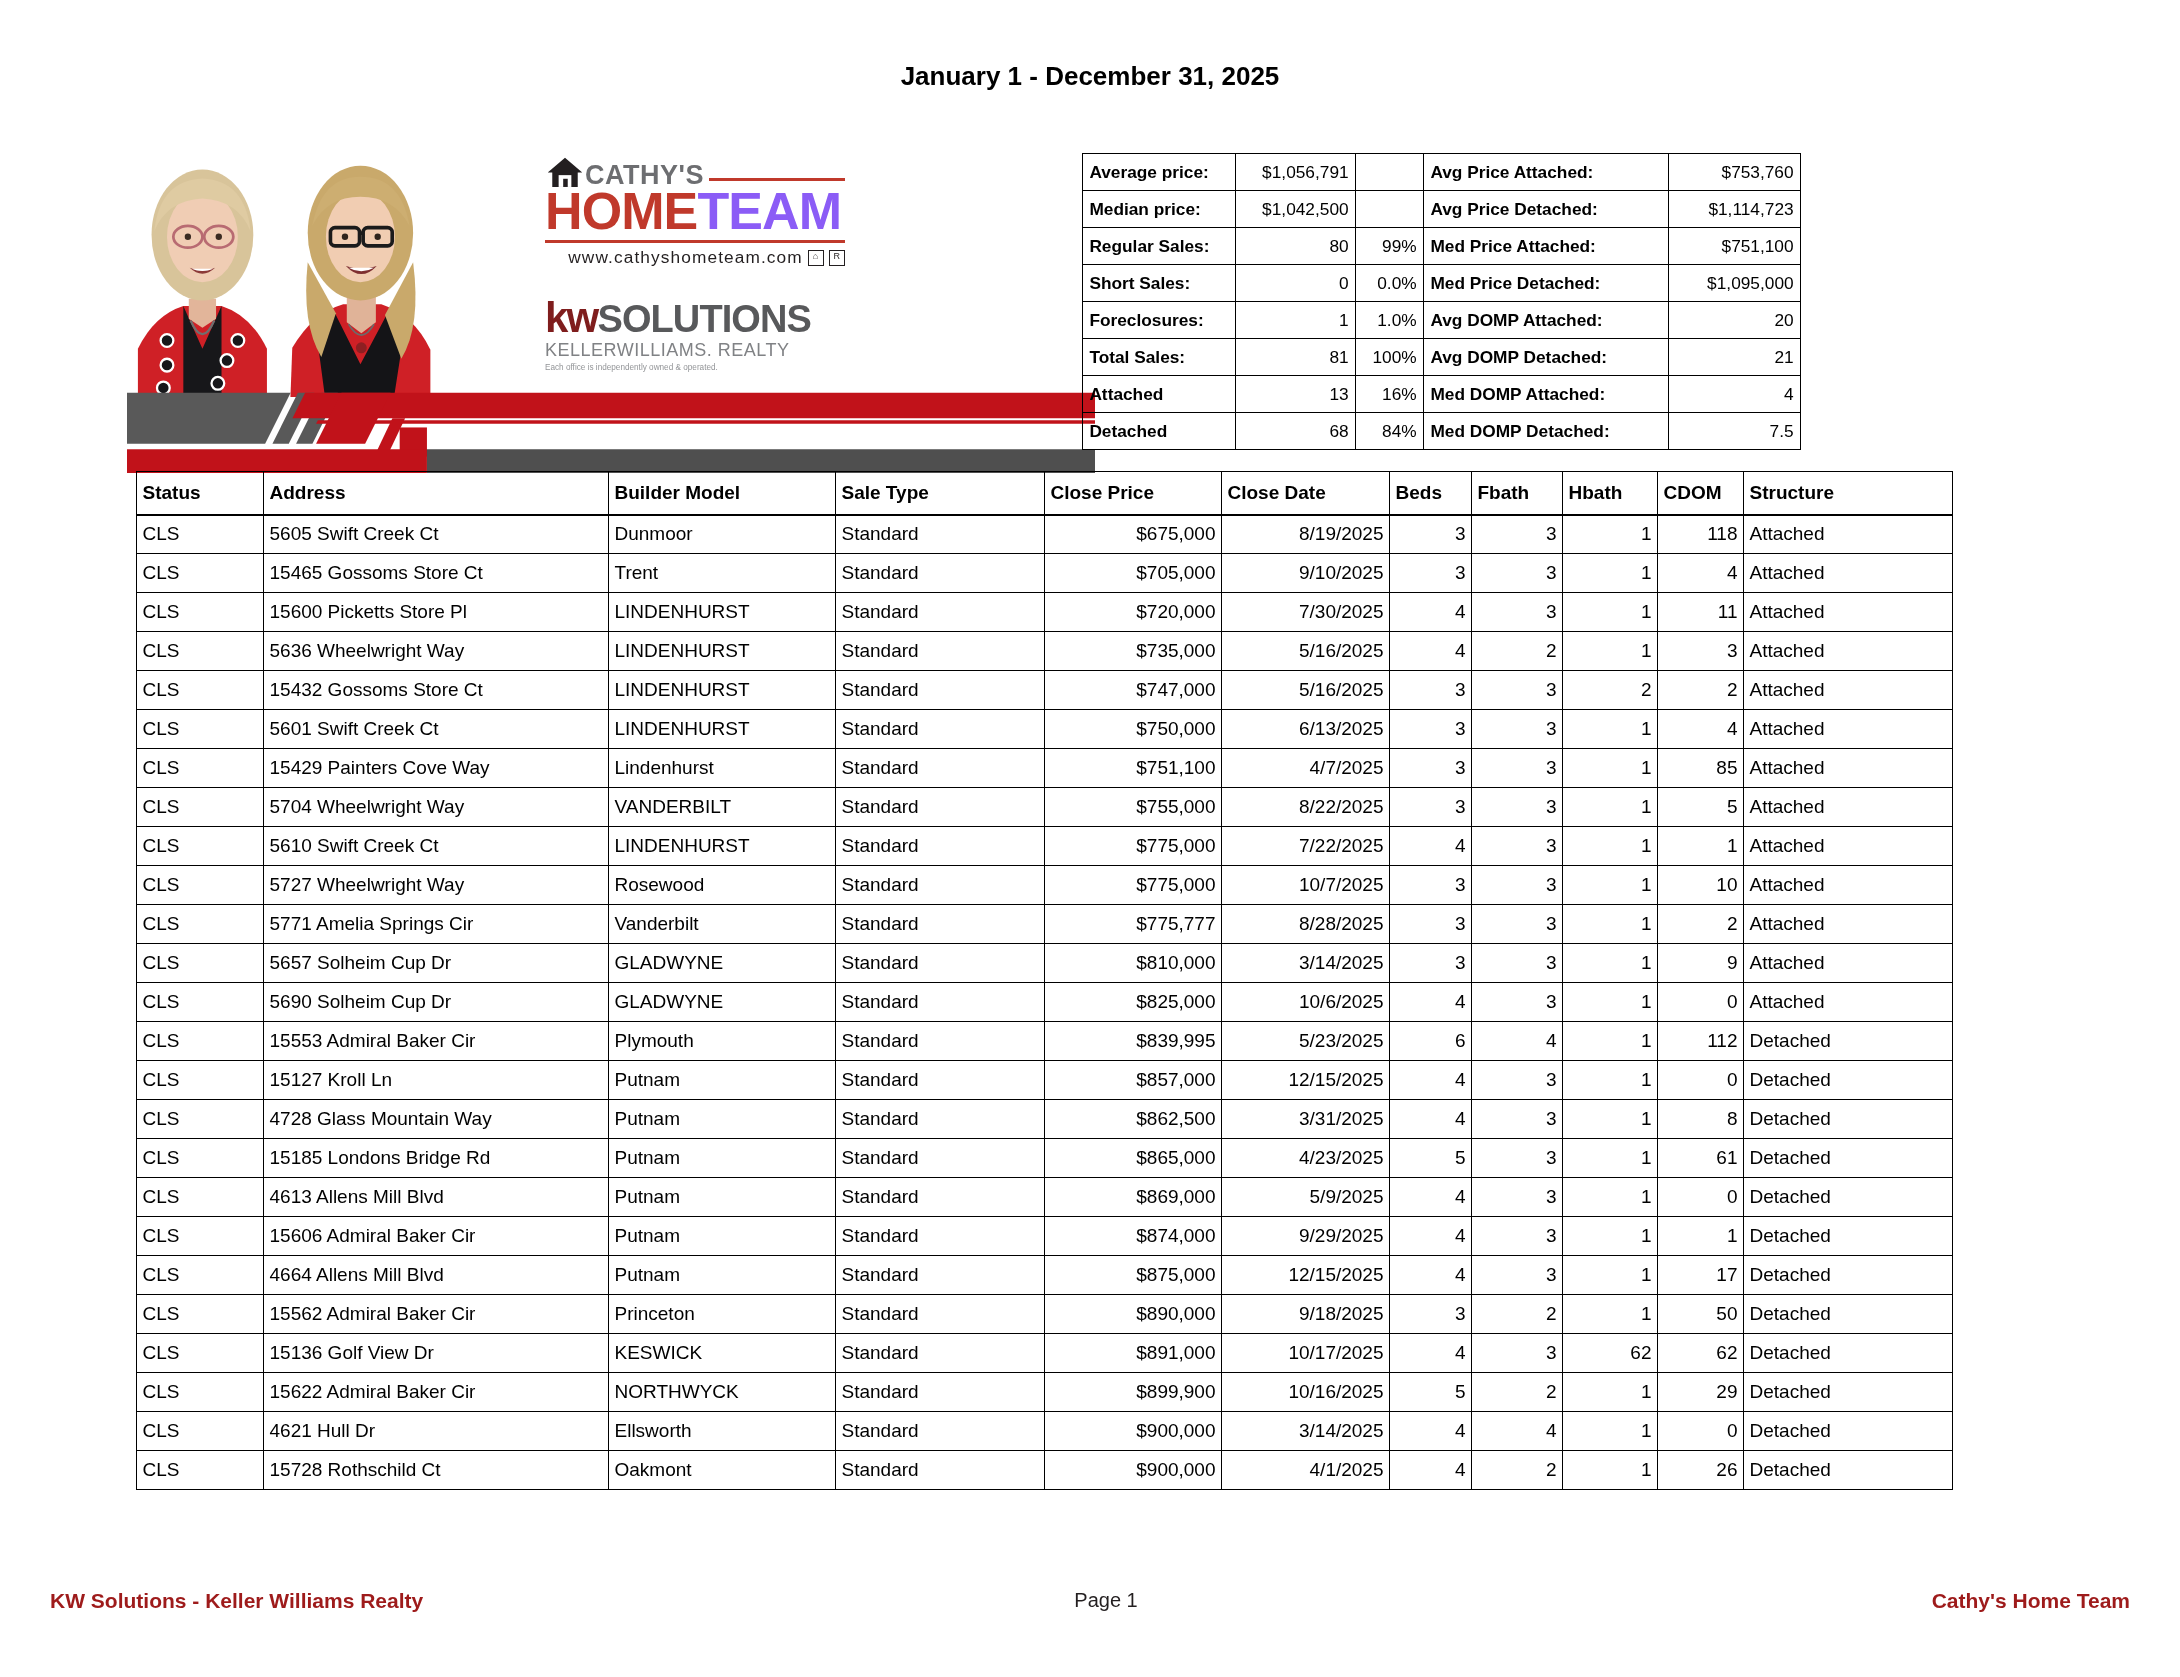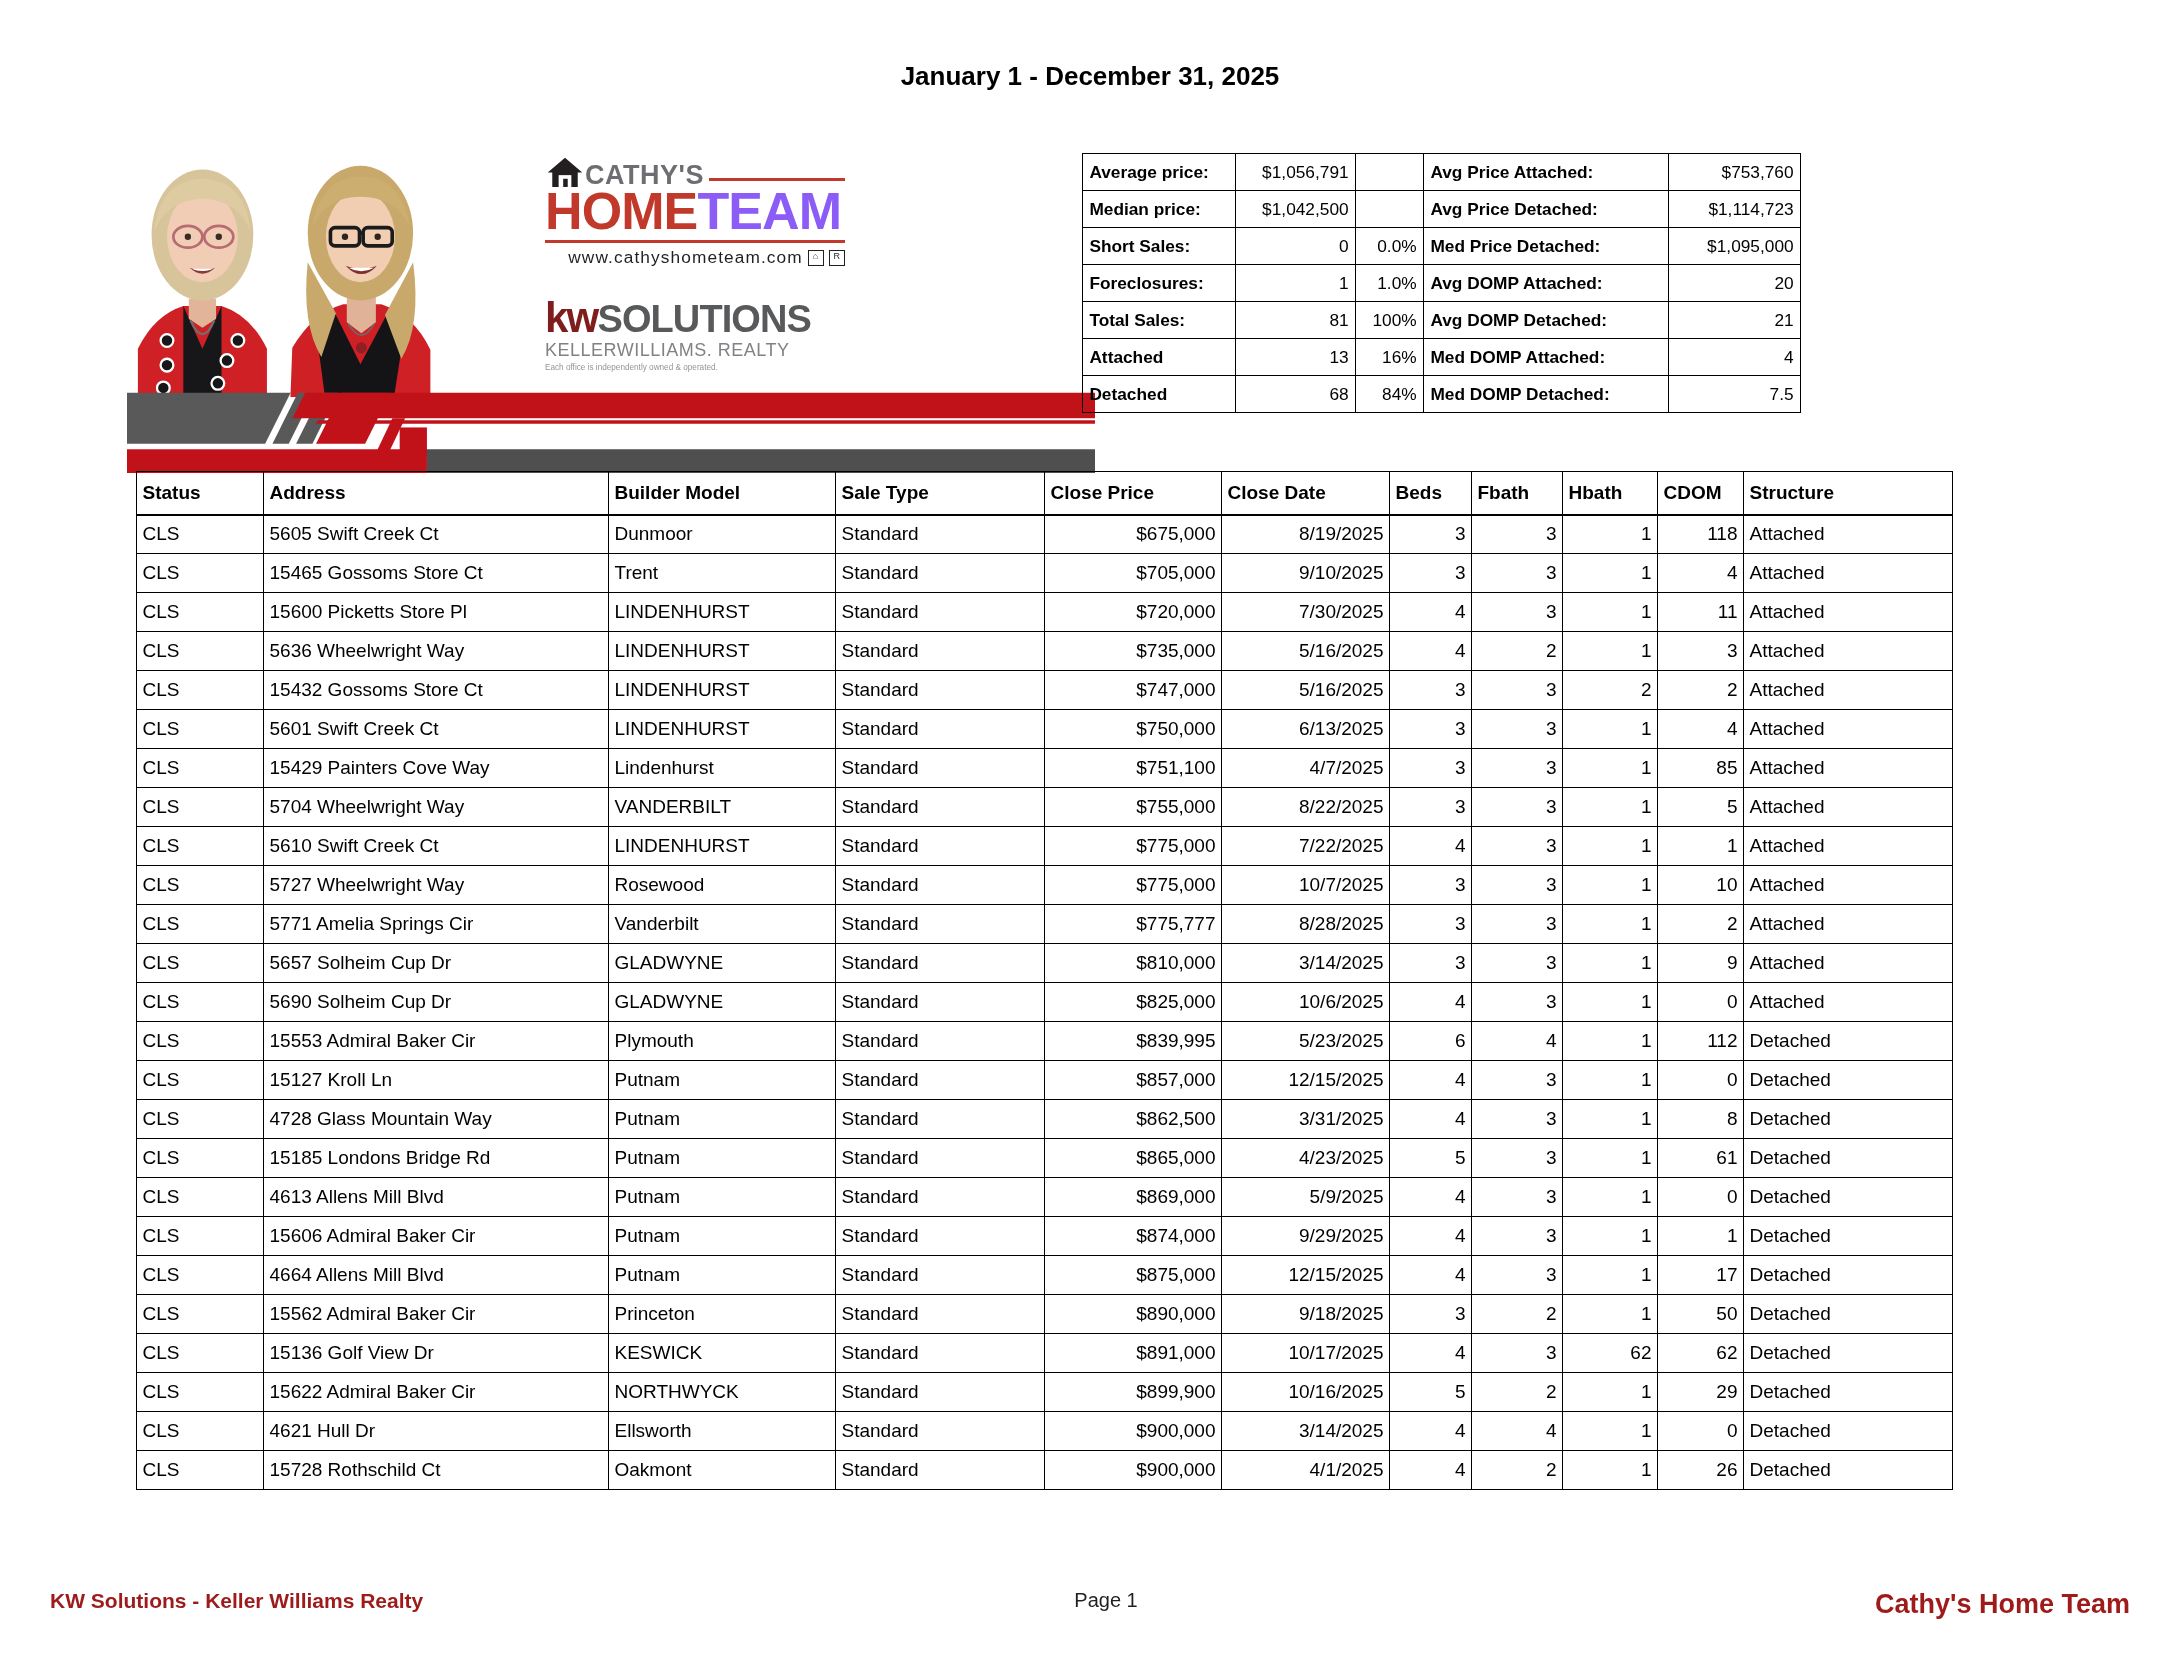--- a/index.html
+++ b/index.html
@@ -103,21 +103,21 @@
   .c-hbath{width:95px;text-align:right;}
   .c-cdom{width:86px;text-align:right;}
   .c-structure{width:209px;}
   .listings th.c-price,.listings th.c-date,.listings th.c-beds,
   .listings th.c-fbath,.listings th.c-hbath,.listings th.c-cdom{text-align:left;}
 
   
   .footer{position:absolute;left:0;top:1589px;width:2180px;height:36px;}
   .footer-left{position:absolute;left:50px;top:0;font-size:21px;font-weight:bold;color:#9e1b1b;}
   .footer-center{position:absolute;left:16px;top:0;width:2180px;text-align:center;font-size:20px;color:#231f20;}
-  .footer-right{position:absolute;right:50px;top:0;font-size:27px;font-weight:bold;color:#9e1b1b;}
+  .footer-right{position:absolute;right:50px;top:0;font-size:21px;font-weight:bold;color:#9e1b1b;}
 </style>
 </head>
 <body>
 
 <div class="title-block">
   <div class="title-sub">January 1 - December 31, 2025</div>
 </div>
 
 <div class="brand-zone">
 
@@ -257,20 +257,27 @@
         <td class="num2">$753,760</td>
       </tr>
       <tr>
         <td class="lbl">Median price:</td>
         <td class="num">$1,042,500</td>
         <td class="pct"></td>
         <td class="lbl2">Avg Price Detached:</td>
         <td class="num2">$1,114,723</td>
       </tr>
       <tr>
+        <td class="lbl">Regular Sales:</td>
+        <td class="num">80</td>
+        <td class="pct">99%</td>
+        <td class="lbl2">Med Price Attached:</td>
+        <td class="num2">$751,100</td>
+      </tr>
+      <tr>
         <td class="lbl">Short Sales:</td>
         <td class="num">0</td>
         <td class="pct">0.0%</td>
         <td class="lbl2">Med Price Detached:</td>
         <td class="num2">$1,095,000</td>
       </tr>
       <tr>
         <td class="lbl">Foreclosures:</td>
         <td class="num">1</td>
         <td class="pct">1.0%</td>

